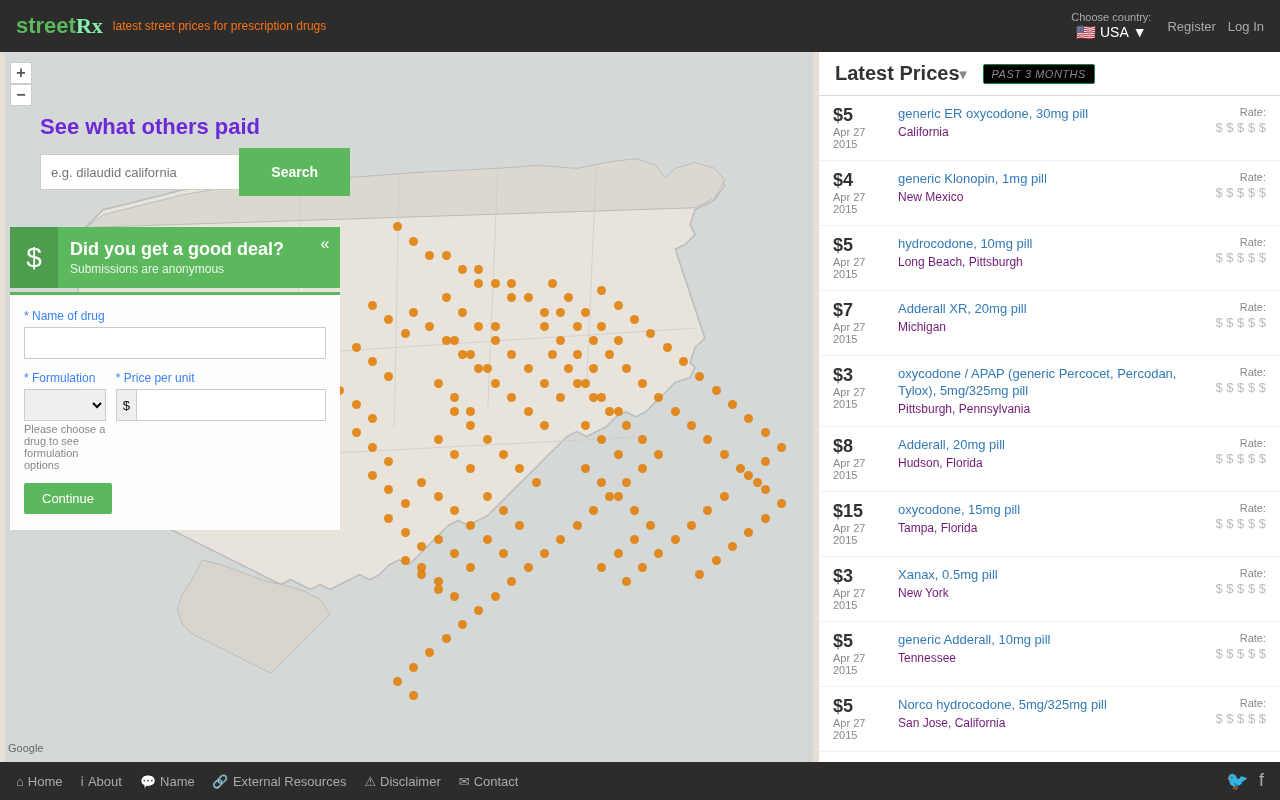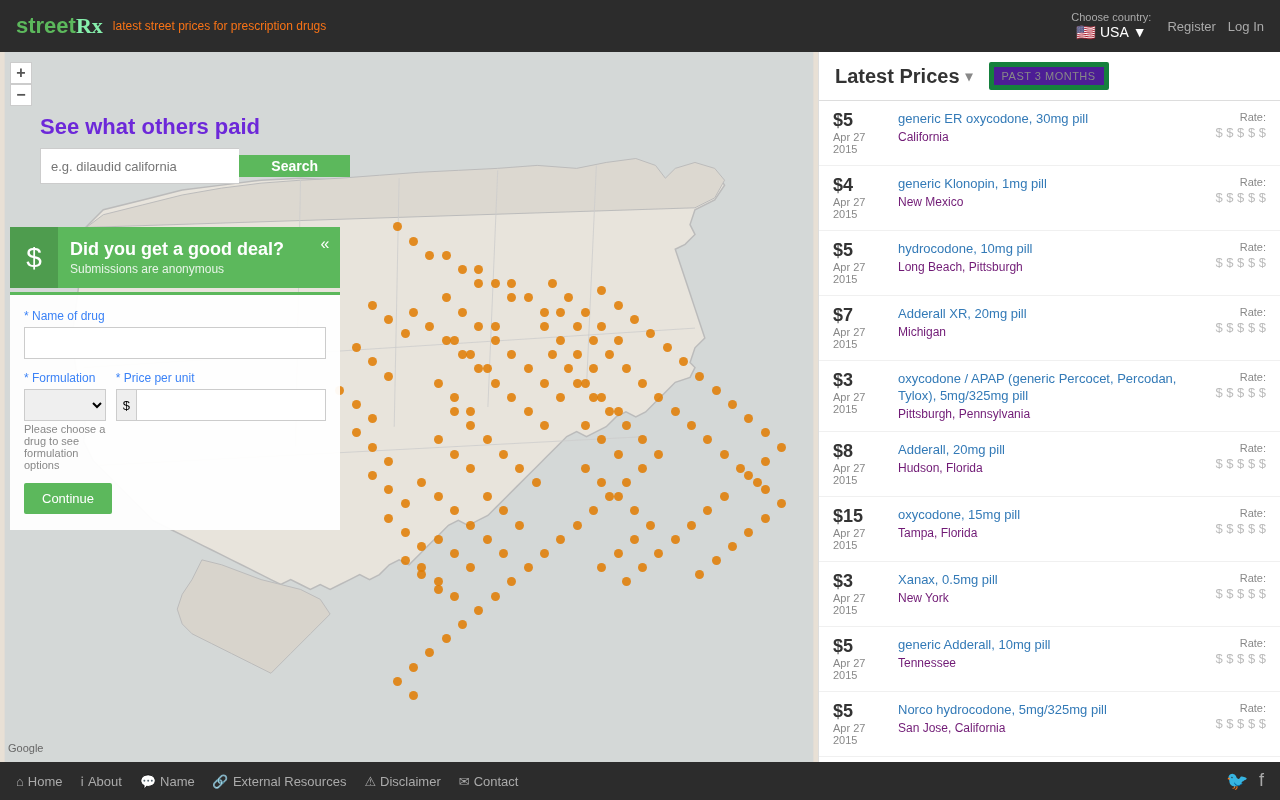--- a/index.html
+++ b/index.html
@@ -123,23 +123,23 @@
     .map-dot { position: absolute; width: 9px; height: 9px; background: #e07b00; border-radius: 50%; opacity: 0.85; }
 
     
     .google-watermark { position: absolute; bottom: 8px; left: 8px; font-size: 11px; color: #666; font-family: Arial; }
 
     
     #right-panel { width: 462px; background: #fff; border-left: 1px solid #ddd; display: flex; flex-direction: column; flex-shrink: 0; }
 
     
     #right-header { padding: 10px 16px; border-bottom: 1px solid #ddd; display: flex; align-items: center; gap: 16px; background: #fff; flex-shrink: 0; }
-    .latest-prices-btn { font-size: 20px; font-weight: bold; color: #333; display: flex; align-items: center; gap: 6px; cursor: pointer; }
+    .latest-prices-btn { font-size: 20px; font-weight: bold; color: #333; display: flex; align-items: center; gap: 0; cursor: pointer; }
     .latest-prices-btn .caret { font-size: 14px; color: #888; }
-    .past-months-badge { font-size: 11px; color: #888; background: #4c1d95; border: 5px solid #15803d; padding: 3px 8px; border-radius: 2px; text-transform: uppercase; letter-spacing: 0.5px; }
+    .past-months-badge { font-size: 11px; color: #888; background: #000000; border: 1px solid #15803d; padding: 3px 8px; border-radius: 2px; text-transform: uppercase; letter-spacing: 0.5px; font-style: italic; }
 
     
     #price-list { flex: 1; overflow-y: auto; }
     .price-item { display: flex; align-items: flex-start; padding: 10px 14px; border-bottom: 1px solid #f0f0f0; }
     .price-date { width: 65px; flex-shrink: 0; }
     .price-amount { font-size: 18px; font-weight: bold; color: #333; line-height: 1; }
     .price-date-text { font-size: 11px; color: #888; margin-top: 2px; }
     .price-info { flex: 1; }
     .price-drug { font-size: 13px; color: #337ab7; text-decoration: none; cursor: pointer; line-height: 1.3; }
     .price-location { font-size: 12px; color: #701a75; margin-top: 2px; }
@@ -204,21 +204,21 @@
 
     <div class="map-controls">
       <div class="map-btn">+</div>
       <div class="map-btn">−</div>
     </div>
 
     <div id="map-header-panel">
       <div class="see-what-title">See what others paid</div>
       <div class="search-row">
         <input type="text" class="search-row input" placeholder="e.g. dilaudid california" style="width: 240px; height: 36px; border-top: 1px solid rgb(204, 204, 204); border-bottom: 1px solid rgb(204, 204, 204); border-left: 1px solid rgb(204, 204, 204); border-image: initial; padding: 0px 10px; font-size: 13px; outline: none; border-right: none;">
-        <button class="search-row button" style="height: 22px; padding: 0px 32px; background: rgb(92, 184, 92); color: rgb(255, 255, 255); border: none; font-size: 14px; font-weight: bold; cursor: pointer;">Search</button>
+        <button class="search-row button" style="height: 48px; padding: 0px 32px; background: rgb(92, 184, 92); color: rgb(255, 255, 255); border: none; font-size: 14px; font-weight: bold; cursor: pointer;">Search</button>
       </div>
     </div>
 
     <div id="deal-panel">
       <div class="deal-icon">$</div>
       <div class="deal-content">
         <div class="deal-title">Did you get a good deal?</div>
         <div class="deal-sub">Submissions are anonymous</div>
       </div>
       <div class="deal-close">«</div>

